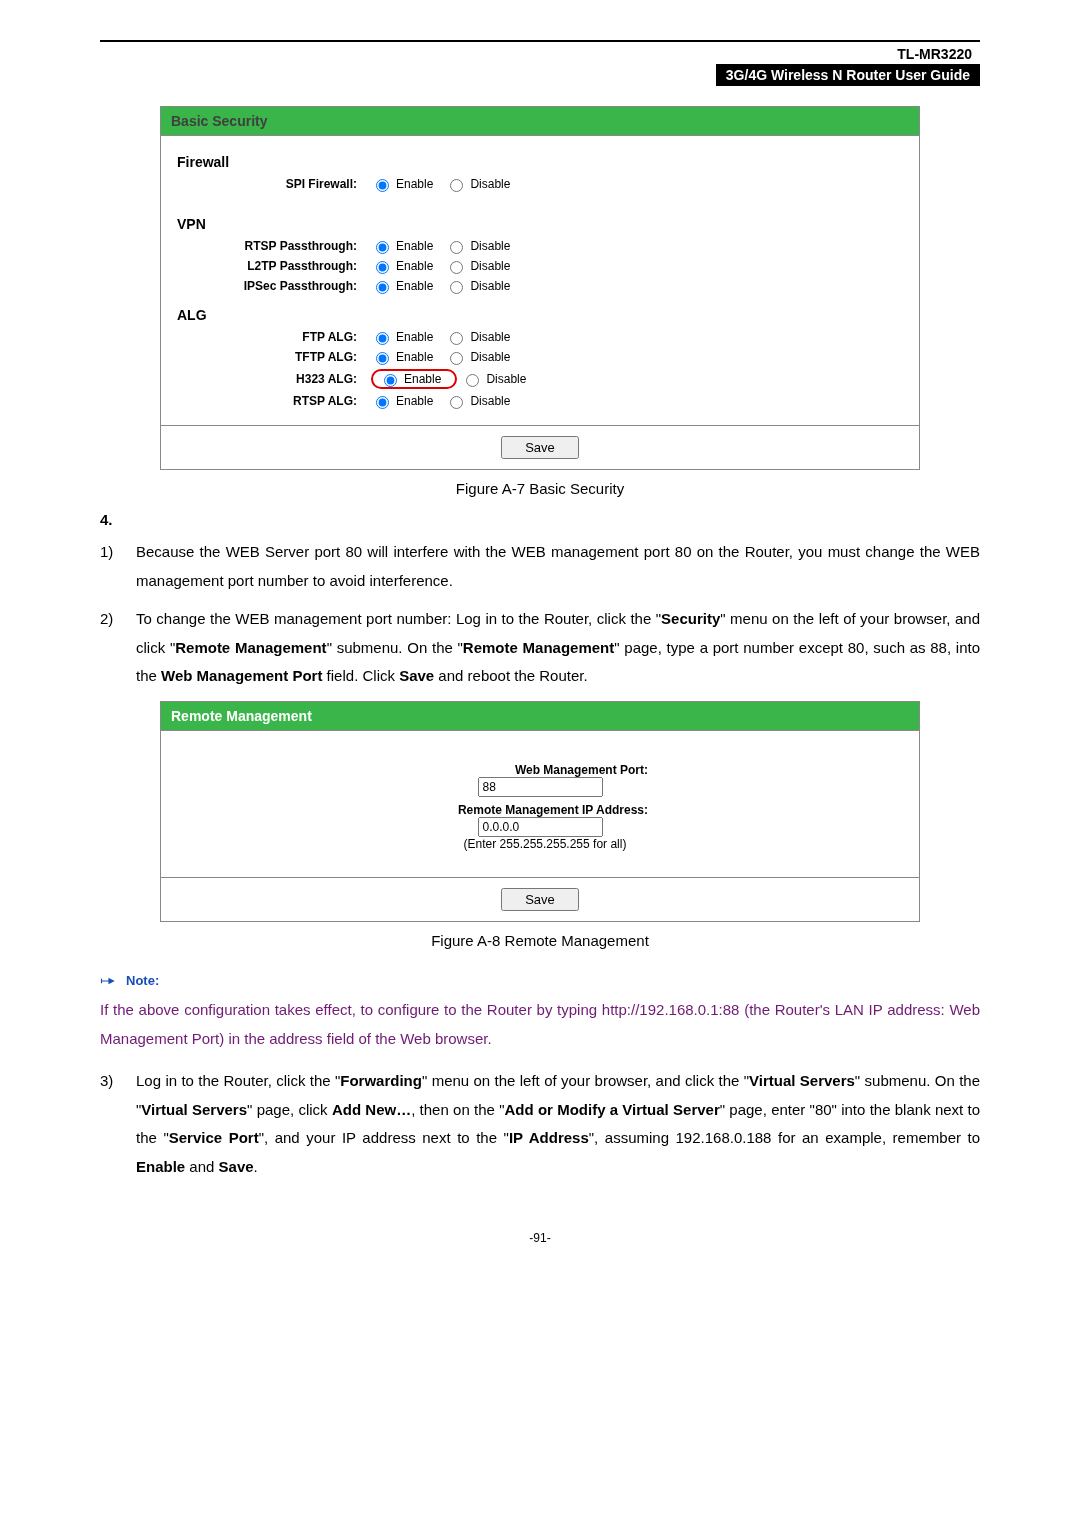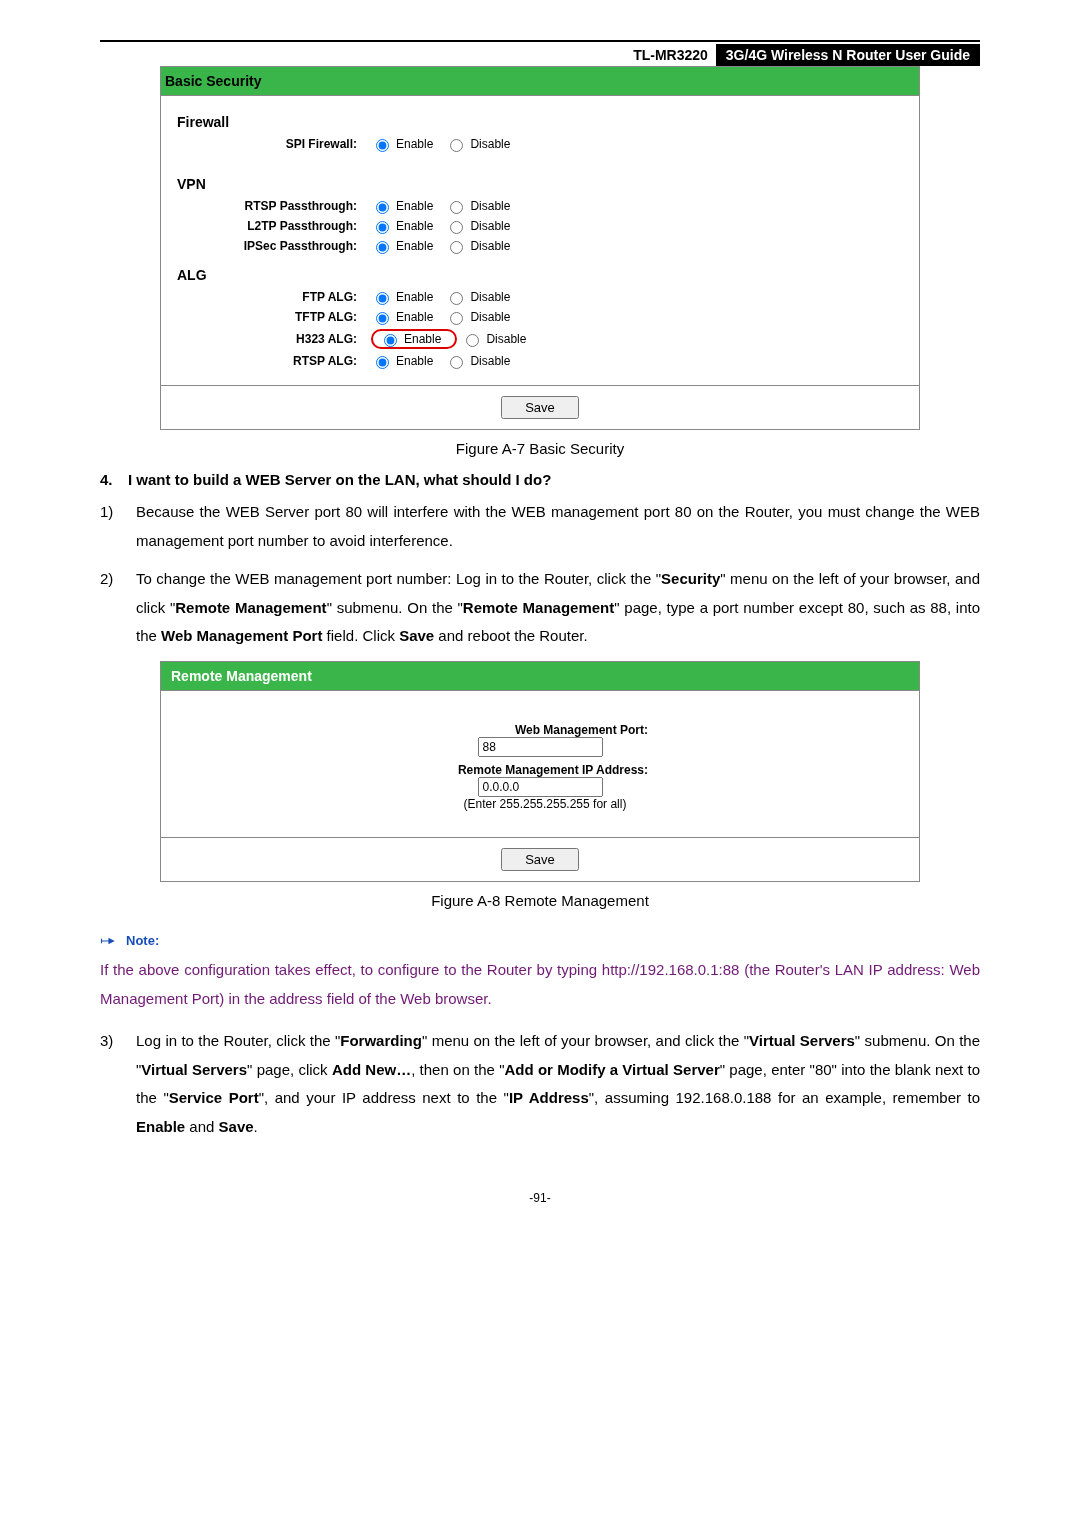--- a/index.html
+++ b/index.html
@@ -10,41 +10,43 @@
     color: #000;
     background: #fff;
   }
   .page-hr {
     border-top: 2px solid #000;
     margin-bottom: 2px;
   }
   .header-bar {
     display: flex;
     justify-content: flex-end;
-    align-items: center;
+    align-items: flex-end;
+    margin-bottom: 20px;
+    flex-direction: column;
   }
   .model-label {
     font-weight: bold;
     padding: 2px 8px;
   }
   .doc-title {
     background: #000;
     color: #fff;
     font-weight: bold;
     padding: 3px 10px;
   }
   .panel {
     border: 1px solid #888;
     margin: 0 60px 0 60px;
   }
   .panel-header {
     background: #39b54a;
-    color: #000000;
-    font-weight: bold;
-    padding: 6px 4px;
+    color: #404040;
+    font-weight: bold;
+    padding: 6px 10px;
     border-bottom: 1px solid #888;
   }
   .panel-body {
     padding: 8px 16px 12px 16px;
   }
   .section-title {
     font-weight: bold;
     margin: 10px 0 6px 0;
   }
   .form-row {
@@ -280,21 +282,20 @@
   </div>
   <div class="panel-footer">
     <button class="save-btn">Save</button>
   </div>
 </div>
 
 <div class="figure-caption">Figure A-7 Basic Security</div>
 
 <div class="qa-heading">
   <span class="qa-num">4.</span>
-  <span>I want to build a WEB Server on the LAN, what should I do?</span>
 </div>
 
 <div class="numbered-item">
   <div class="num">1)</div>
   <div class="body">Because the WEB Server port 80 will interfere with the WEB management port 80 on the Router, you must change the WEB management port number to avoid interference.</div>
 </div>
 
 <div class="numbered-item">
   <div class="num">2)</div>
   <div class="body">

